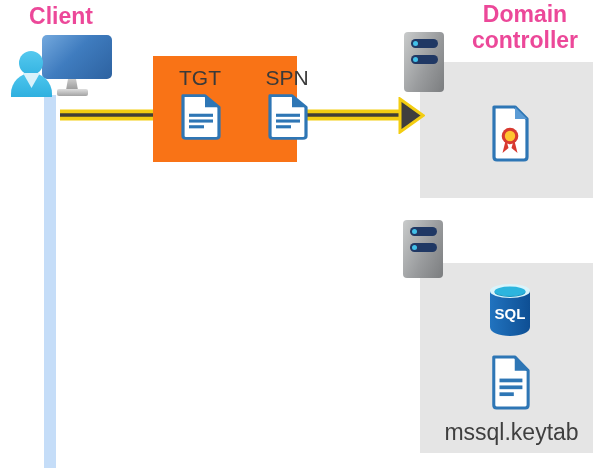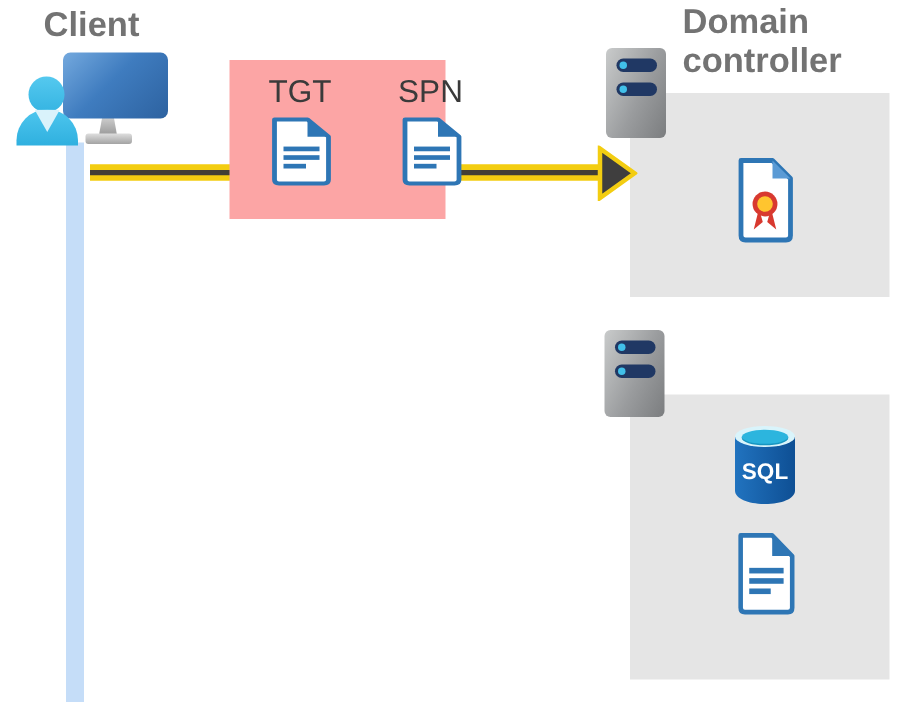--- a/index.html
+++ b/index.html
@@ -1,23 +1,23 @@
 <!DOCTYPE html>
 <html><head>
 <meta charset="utf-8">
 <style>
   html,body{margin:0;padding:0;background:#fff;}
   .stage{position:relative;width:600px;height:468px;background:#ffffff;overflow:hidden;
          font-family:"Liberation Sans",sans-serif;color:#161616;}
   .abs{position:absolute;}
 
   
-  .title{font-weight:bold;font-size:23px;line-height:26px;color:#737373;}
+  .title{font-weight:bold;font-size:23px;line-height:26px;color:#ec4899;}
   .client-title{left:26px;top:3px;width:70px;text-align:center;}
-  .dc-title{left:455px;top:1px;width:140px;}
+  .dc-title{left:455px;top:1px;width:140px;text-align:center;}
   .linux-title{left:456px;top:227px;width:145px;white-space:nowrap;}
 
   
   .monitor{left:42px;top:35px;width:70px;height:44px;border-radius:5px;
            background:linear-gradient(135deg,#74a9de 0%,#3f7cbf 45%,#2d62a0 100%);z-index:3;}
   .stand-neck{left:66px;top:78px;width:12px;height:12px;
               background:linear-gradient(180deg,#cfcfcf,#9a9a9a);
               clip-path:polygon(18% 0,82% 0,100% 100%,0 100%);z-index:2;}
   .stand-base{left:57px;top:89px;width:31px;height:7px;border-radius:2px;
               background:linear-gradient(180deg,#dedede,#a3a3a3);z-index:2;}
@@ -28,21 +28,21 @@
   .person-collar{left:23px;top:73px;width:17px;height:15px;background:#d9f2fb;
                  clip-path:polygon(0 0,100% 0,50% 100%);z-index:5;}
 
   
   .vline{left:44px;top:95px;width:12px;height:373px;background:#c5ddf8;z-index:1;}
 
   
   .arrow-svg{left:57px;top:97px;z-index:1;}
 
   
-  .ticket-box{left:153px;top:40px;width:144px;height:106px;background:#fca5a5;z-index:2;}
+  .ticket-box{left:153px;top:56px;width:144px;height:106px;background:#f97316;z-index:2;}
   .ticket{position:absolute;top:10px;width:44px;text-align:center;}
   .ticket-1{left:25px;} .ticket-2{left:82px;margin-left:30px;}
   .ticket-label{display:block;font-size:21px;line-height:24px;color:#3a3a3a;}
   .ticket .doc{margin-top:4px;}
 
   
   .panel{background:#e5e5e5;z-index:0;}
   .dc-panel{left:420px;top:62px;width:173px;height:136px;}
   .linux-panel{left:420px;top:263px;width:173px;height:190px;}
 
@@ -145,14 +145,15 @@
   </svg>
 
   <svg class="abs keytab-icon" width="42" height="55" viewBox="0 0 44 56" preserveAspectRatio="none">
     <path d="M5 2 H27 L41 16 V51 Q41 54 38 54 H8 Q5 54 5 51 Z" fill="#ffffff" stroke="#2e76b5" stroke-width="3.2" stroke-linejoin="round"></path>
     <path d="M27 2 L41 16 L27 16 Z" fill="#2e76b5"></path>
     <rect x="11" y="24" width="24" height="3.8" fill="#2e76b5"></rect>
     <rect x="11" y="31" width="24" height="3.8" fill="#2e76b5"></rect>
     <rect x="11" y="38" width="15" height="3.8" fill="#2e76b5"></rect>
   </svg>
 
+  <div class="abs keytab-label">mssql.keytab</div>
 
 </div>
 
 </body></html>

